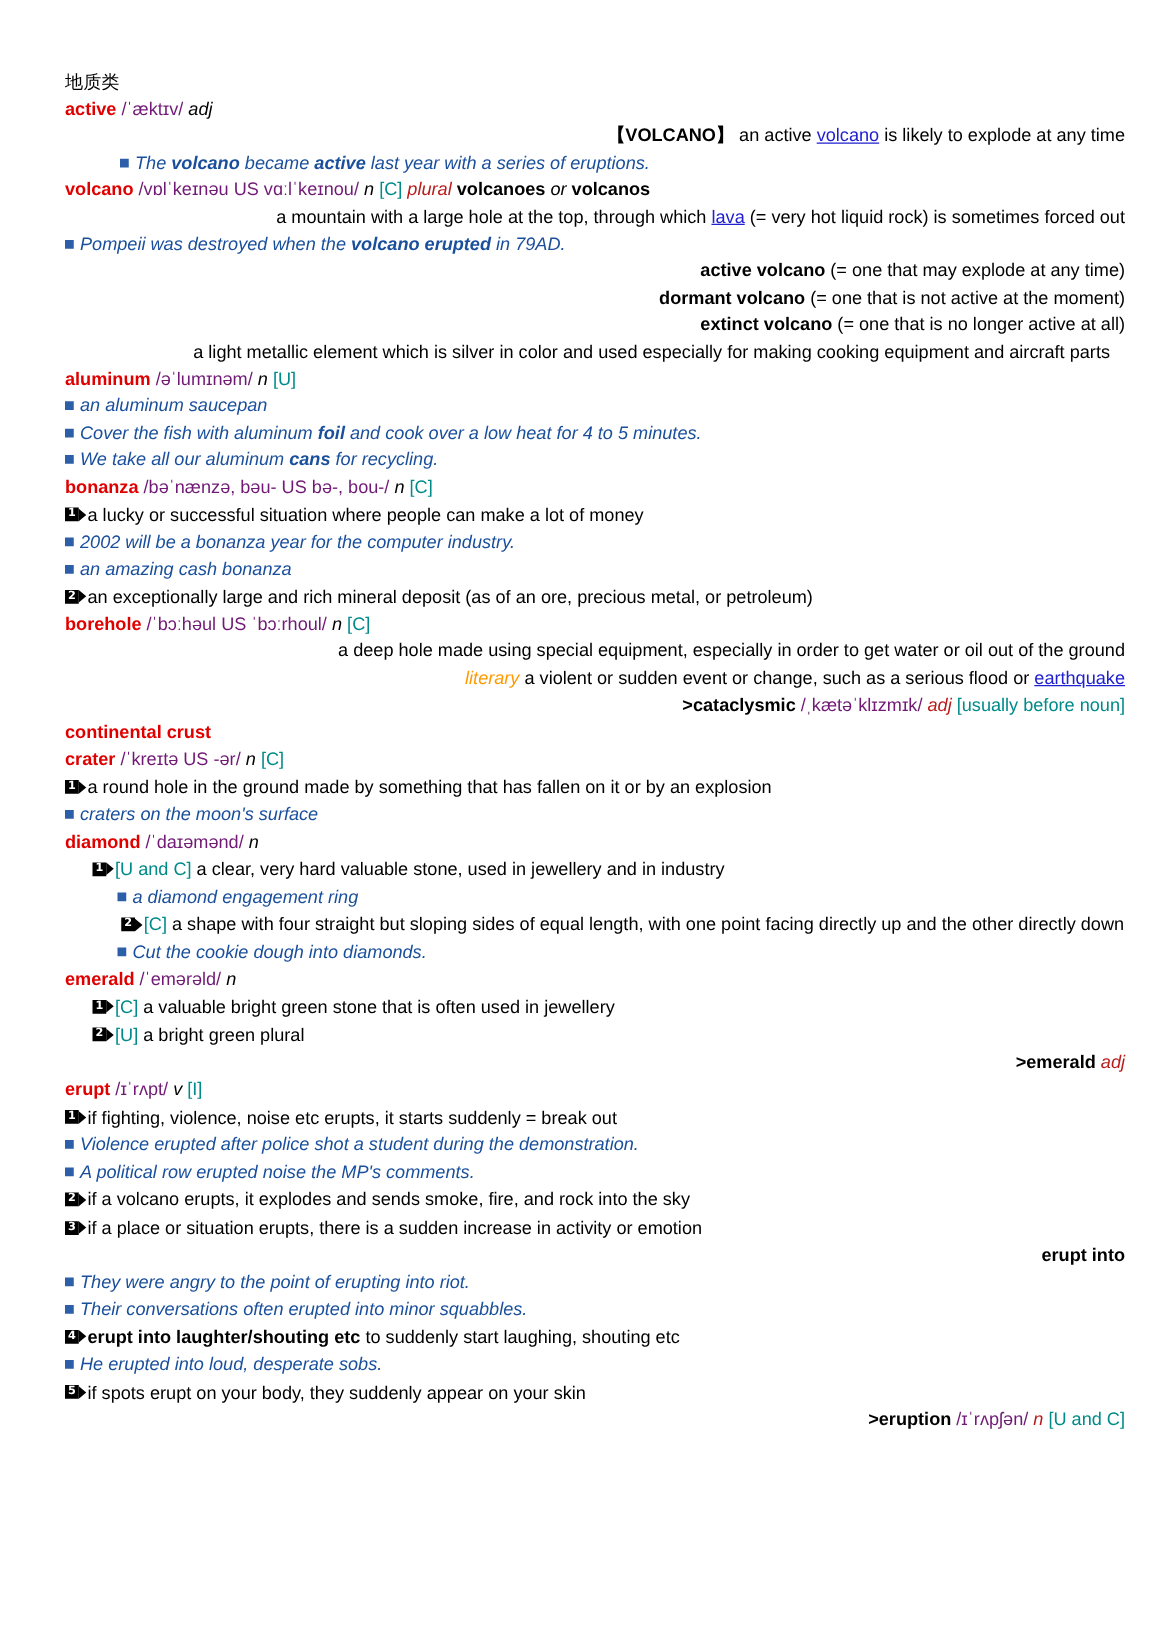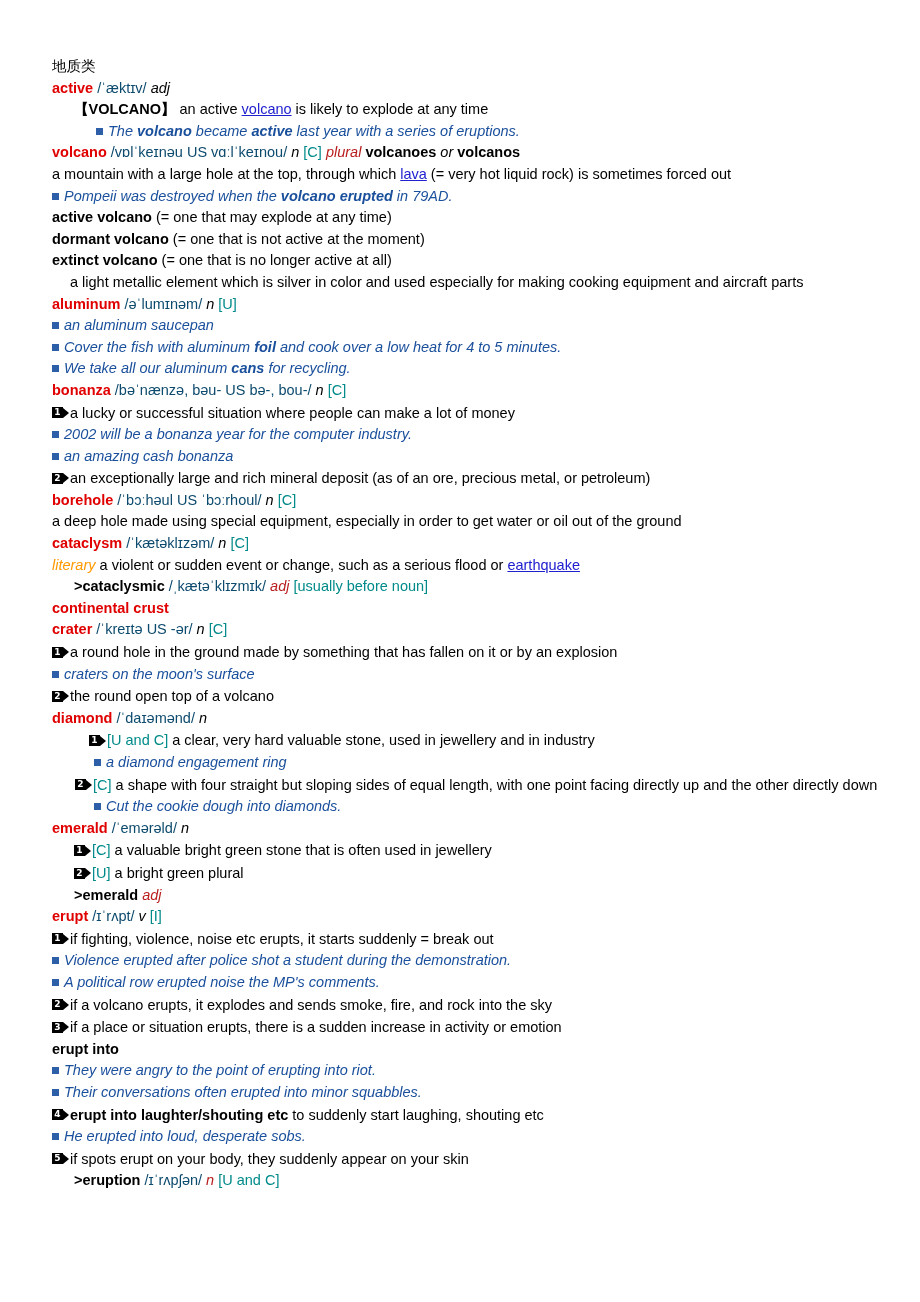--- a/index.html
+++ b/index.html
@@ -20,32 +20,32 @@
   #page {
     position: relative;
     width: 920px;
     height: 1302px;
     box-sizing: border-box;
     padding: 56px 20px 0 52px;
   }
 
   
   .lvl0 { margin-left: 0px; }     
-  .lvl1 { margin-left: 18px; }    
+  .lvl1 { margin-left: 18px; text-align: right; }    
   .lvl2 { margin-left: 34px; }    
   .sense { margin-left: 18px; text-indent: 0; }
 
   .line {
     padding: 0;
     margin: 0;
   }
 
   
   .headword   { color: #e00000; font-weight: bold; }
-  .pron       { color: #0c4a6e; }
+  .pron       { color: #701a75; }
   .pos        { color: #000000; font-style: italic; }
   .pos-pur    { color: #b91c1c; font-style: italic; }
   .gram       { color: #008a8a; }
   .label      { color: #ff9900; font-style: italic; }
   .b          { font-weight: bold; }
   .i          { font-style: italic; }
   .signpost   { font-weight: bold; color: #000000; }
   .xref       { color: #2020d0; text-decoration: underline; }
   .example    { color: #1a4f9c; font-style: italic; }
   .example .b { font-weight: bold; }
@@ -193,26 +193,20 @@
   <div class="line lvl0">
     <span class="headword">borehole</span>
     <span class="pron">/ˈbɔːhəul US ˈbɔːrhoul/</span>
     <span class="pos">n</span>
     <span class="gram">[C]</span>
   </div>
   <div class="line lvl1">
     <span>a deep hole made using special equipment, especially in order to get water or oil out of the ground</span>
   </div>
 
-  <div class="line lvl0">
-    <span class="headword">cataclysm</span>
-    <span class="pron">/ˈkætəklɪzəm/</span>
-    <span class="pos">n</span>
-    <span class="gram">[C]</span>
-  </div>
   <div class="line lvl1">
     <span class="label">literary</span><span> a violent or sudden event or change, such as a serious flood or </span><span class="xref">earthquake</span>
   </div>
   <div class="line lvl1" style="margin-left:22px">
     <span class="deriv">&gt;</span><span class="deriv">cataclysmic</span>
     <span class="pron">/ˌkætəˈklɪzmɪk/</span>
     <span class="pos-pur">adj</span>
     <span class="gram">[usually before noun]</span>
   </div>
 
@@ -225,36 +219,33 @@
     <span class="pron">/ˈkreɪtə US -ər/</span>
     <span class="pos">n</span>
     <span class="gram">[C]</span>
   </div>
   <div class="line sense">
     <span class="senseno"><span class="num">1</span><span class="tri"></span></span><span>a round hole in the ground made by something that has fallen on it or by an explosion</span>
   </div>
   <div class="line lvl2">
     <span class="bullet"></span><span class="example"><span>craters on the moon's surface</span></span>
   </div>
-  <div class="line sense">
-    <span class="senseno"><span class="num">2</span><span class="tri"></span></span><span>the round open top of a volcano</span>
-  </div>
 
   <div class="line lvl0">
     <span class="headword">diamond</span>
     <span class="pron">/ˈdaɪəmənd/</span>
     <span class="pos">n</span>
   </div>
-  <div class="line sense" style="margin-left:37px">
+  <div class="line sense" style="margin-left:22px">
     <span class="senseno"><span class="num">1</span><span class="tri"></span></span><span class="gram">[U and C]</span><span> a clear, very hard valuable stone, used in jewellery and in industry</span>
   </div>
   <div class="line lvl2" style="margin-left:42px">
     <span class="bullet"></span><span class="example"><span>a diamond engagement ring</span></span>
   </div>
-  <div class="line sense" style="max-width:812px;padding-left:23px;">
+  <div class="line sense" style="margin-left:22px; max-width:812px;padding-left:23px;">
     <span class="senseno"><span class="num">2</span><span class="tri"></span></span><span class="gram">[C]</span><span> a shape with four straight but sloping sides of equal length, with one point facing directly up and the other directly down</span>
   </div>
   <div class="line lvl2" style="margin-left:42px">
     <span class="bullet"></span><span class="example"><span>Cut the cookie dough into diamonds.</span></span>
   </div>
 
   <div class="line lvl0">
     <span class="headword">emerald</span>
     <span class="pron">/ˈemərəld/</span>
     <span class="pos">n</span>

